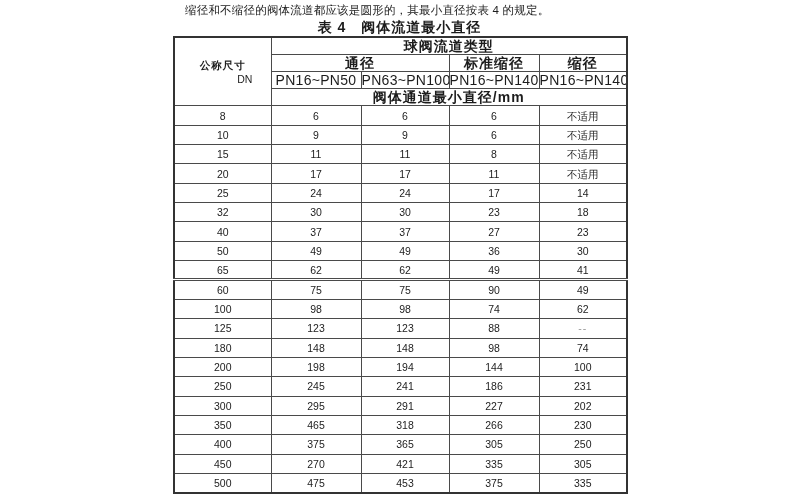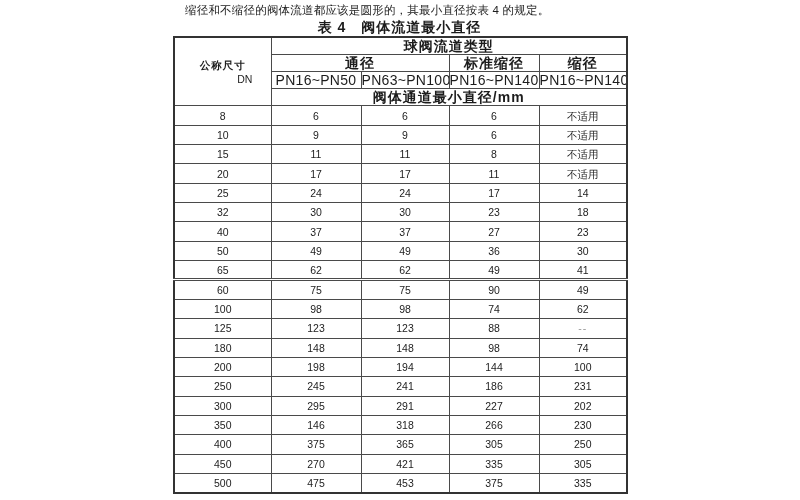--- a/index.html
+++ b/index.html
@@ -213,21 +213,21 @@
         </tr>
         <tr>
           <td>300</td>
           <td>295</td>
           <td>291</td>
           <td>227</td>
           <td>202</td>
         </tr>
         <tr>
           <td>350</td>
-          <td>146</td>
+          <td>465</td>
           <td>318</td>
           <td>266</td>
           <td>230</td>
         </tr>
         <tr>
           <td>400</td>
           <td>375</td>
           <td>365</td>
           <td>305</td>
           <td>250</td>

